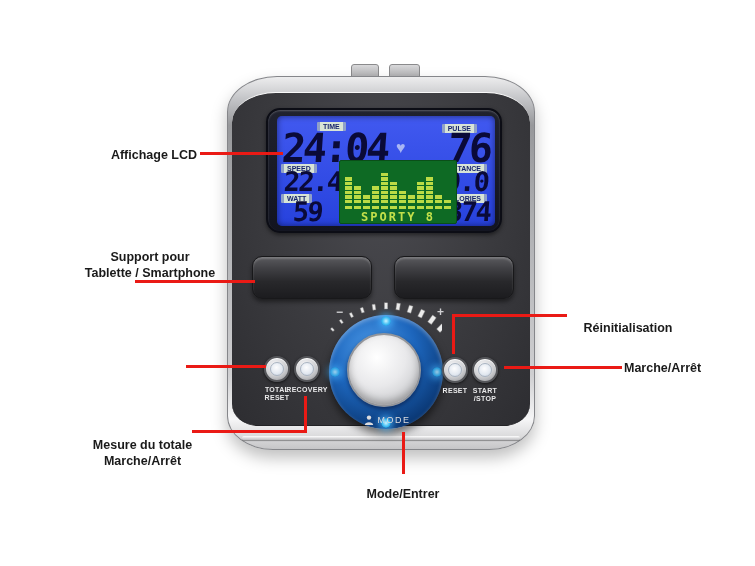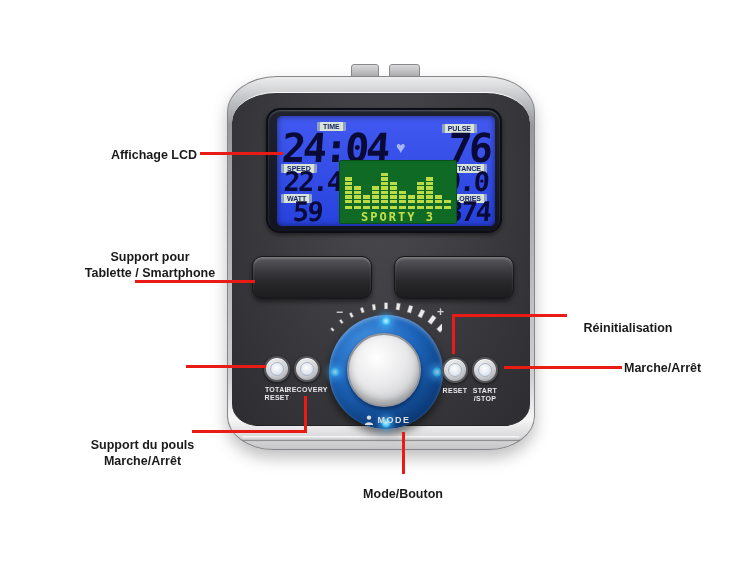--- a/index.html
+++ b/index.html
@@ -76,21 +76,21 @@
   .pbtn{position:absolute;width:26px;height:26px;border-radius:50%;
         background:radial-gradient(circle at 40% 32%,#f6f6f8 0%,#cdced1 55%,#8d8e92 100%);
         border:2px solid #55565a;box-sizing:border-box;
         box-shadow:0 1px 3px rgba(0,0,0,.65),inset 0 1px 1px #ffffff;}
   .pbtn-core{position:absolute;left:4px;top:4px;right:4px;bottom:4px;border-radius:50%;
              background:radial-gradient(circle at 45% 38%,#fdfdfe 0%,#e2e8f0 60%,#c2cbd8 100%);
              border:1px solid #a9b4c2;box-sizing:border-box;}
   .btn-label{position:absolute;color:#e9e9ea;font-weight:bold;font-size:7px;line-height:8px;
              text-align:center;letter-spacing:.3px;}
   .mode-row{position:absolute;left:352px;top:415px;width:70px;display:flex;align-items:center;
-            justify-content:center;gap:4px;color:#dcdcde;font-weight:bold;font-size:9px;letter-spacing:1.5px;}
+            justify-content:center;gap:4px;color:#dcdcde;font-weight:normal;font-size:9px;letter-spacing:1.5px;}
 </style>
 </head>
 <body>
 
 <div id="canvas">
 
   <div class="tab" style="left:351px;top:64px;width:26px;"></div>
   <div class="tab" style="left:389px;top:64px;width:29px;"></div>
 
   <div class="shell">
@@ -197,21 +197,21 @@
             <div class="base-dash"></div>
             <div class="base-dash"></div>
             <div class="base-dash"></div>
             <div class="base-dash"></div>
             <div class="base-dash"></div>
             <div class="base-dash"></div>
             <div class="base-dash"></div>
             <div class="base-dash"></div>
             <div class="base-dash"></div>
           </div>
-        <div class="program">SPORTY 3</div>
+        <div class="program">SPORTY 8</div>
       </div>
     </div>
   </div>
 
   <div class="pad" style="left:252px;top:256px;"></div>
   <div class="pad" style="left:394px;top:256px;"></div>
 
   <svg style="position:absolute;left:330px;top:293px;" width="112" height="40" viewBox="0 0 112 40">
     <g fill="#ececec" stroke="#8a8a8a" stroke-width="0.4">
       <rect x="2.7" y="34.2" width="2" height="3.5" transform="rotate(-45 3.7 37.7)"></rect>
@@ -285,27 +285,27 @@
   <div class="redline" style="left:402px;top:432px;width:3px;height:42px;"></div>
 
   <div class="ann right" style="left:40px;top:147px;width:157px;">
     <span>Affichage LCD</span>
   </div>
   <div class="ann center" style="left:45px;top:249px;width:210px;">
     <span>Support pour</span><br>
     <span>Tablette / Smartphone</span>
   </div>
   <div class="ann center" style="left:55px;top:437px;width:175px;">
-    <span>Support du pouls</span><br>
+    <span>Mesure du totale</span><br>
     <span>Marche/Arrêt</span>
   </div>
   <div class="ann center" style="left:533px;top:320px;width:190px;">
     <span>Réinitialisation</span><br>
   </div>
   <div class="ann" style="left:624px;top:360px;width:110px;">
     <span>Marche/Arrêt</span>
   </div>
   <div class="ann center" style="left:308px;top:470px;width:190px;">
     <br>
-    <span>Mode/Bouton</span>
+    <span>Mode/Entrer</span>
   </div>
 
 </div>
 
 </body></html>

